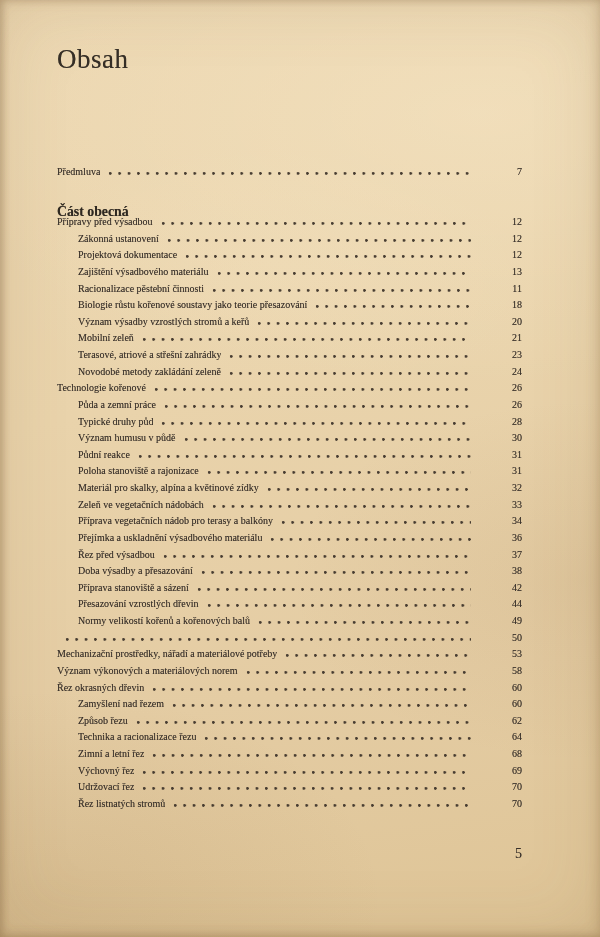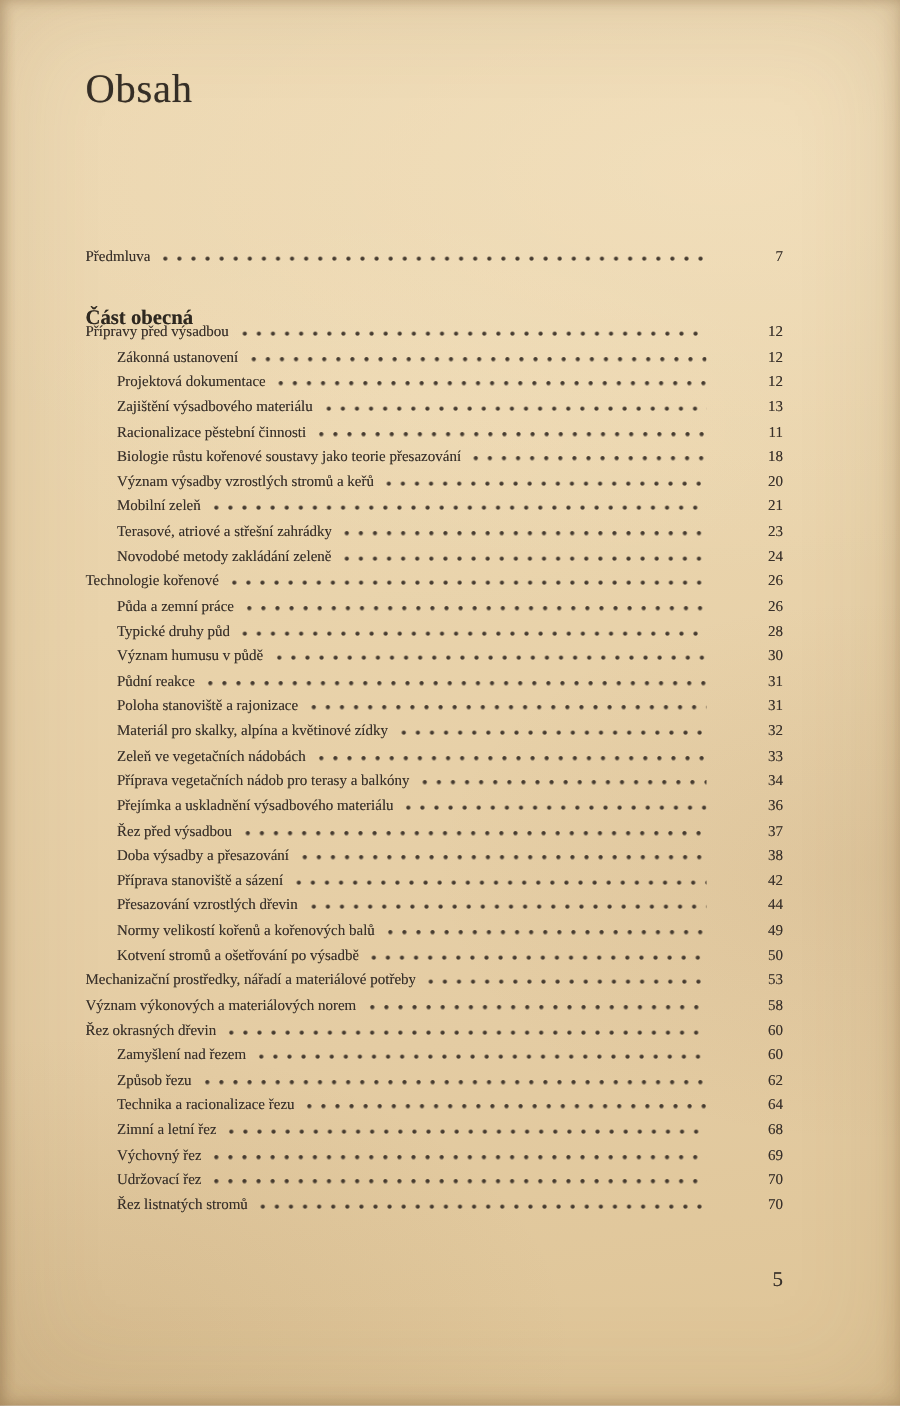--- a/index.html
+++ b/index.html
@@ -241,21 +241,20 @@
     <span class="lbl">Přesazování vzrostlých dřevin</span>
     <span class="dots"></span>
     <span class="pg">44</span>
   </div>
         <div class="row lvl1">
     <span class="lbl">Normy velikostí kořenů a kořenových balů</span>
     <span class="dots"></span>
     <span class="pg">49</span>
   </div>
         <div class="row lvl1">
-    <span class="lbl">Kotvení stromů a ošetřování po výsadbě</span>
     <span class="dots"></span>
     <span class="pg">50</span>
   </div>
         <div class="row lvl0">
     <span class="lbl">Mechanizační prostředky, nářadí a materiálové potřeby</span>
     <span class="dots"></span>
     <span class="pg">53</span>
   </div>
         <div class="row lvl0">
     <span class="lbl">Význam výkonových a materiálových norem</span>

